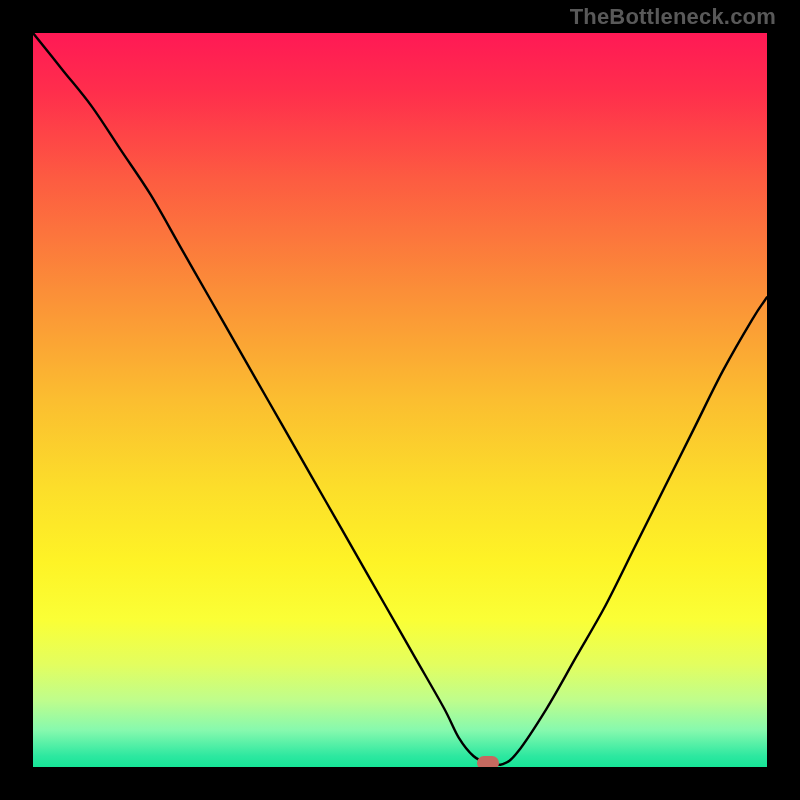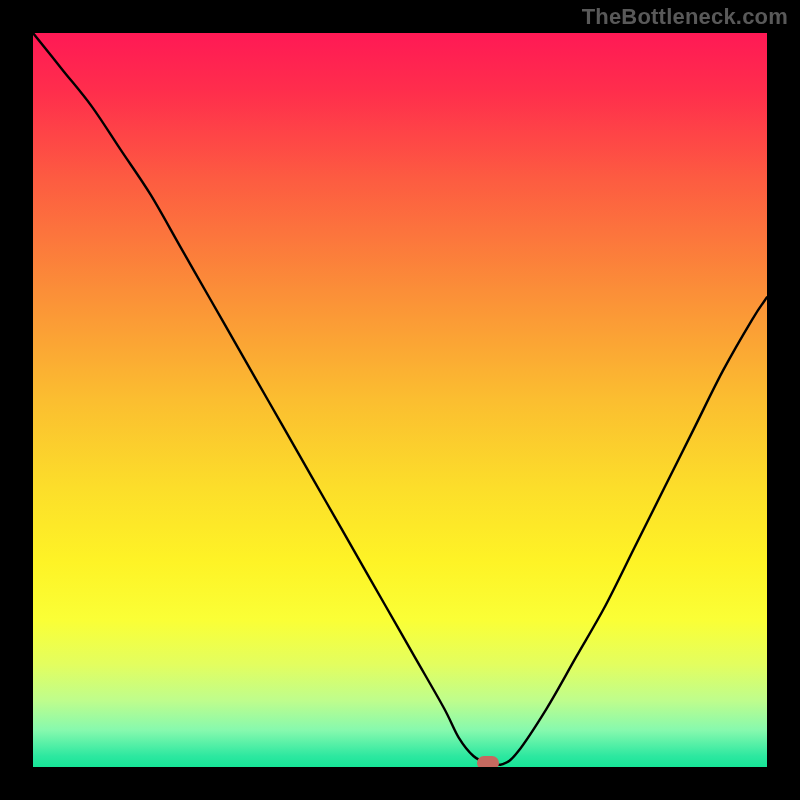--- a/index.html
+++ b/index.html
@@ -13,21 +13,21 @@
   }
   .frame {
     position: relative;
     width: 800px;
     height: 800px;
     background: #000;
   }
   .watermark {
     position: absolute;
     top: 4px;
-    right: 12px;
+    right: 24px;
     color: #595959;
     font-size: 22px;
     font-weight: 600;
     letter-spacing: 0.2px;
     z-index: 5;
   }
   .plot-area {
     position: absolute;
     left: 33px;
     top: 33px;

